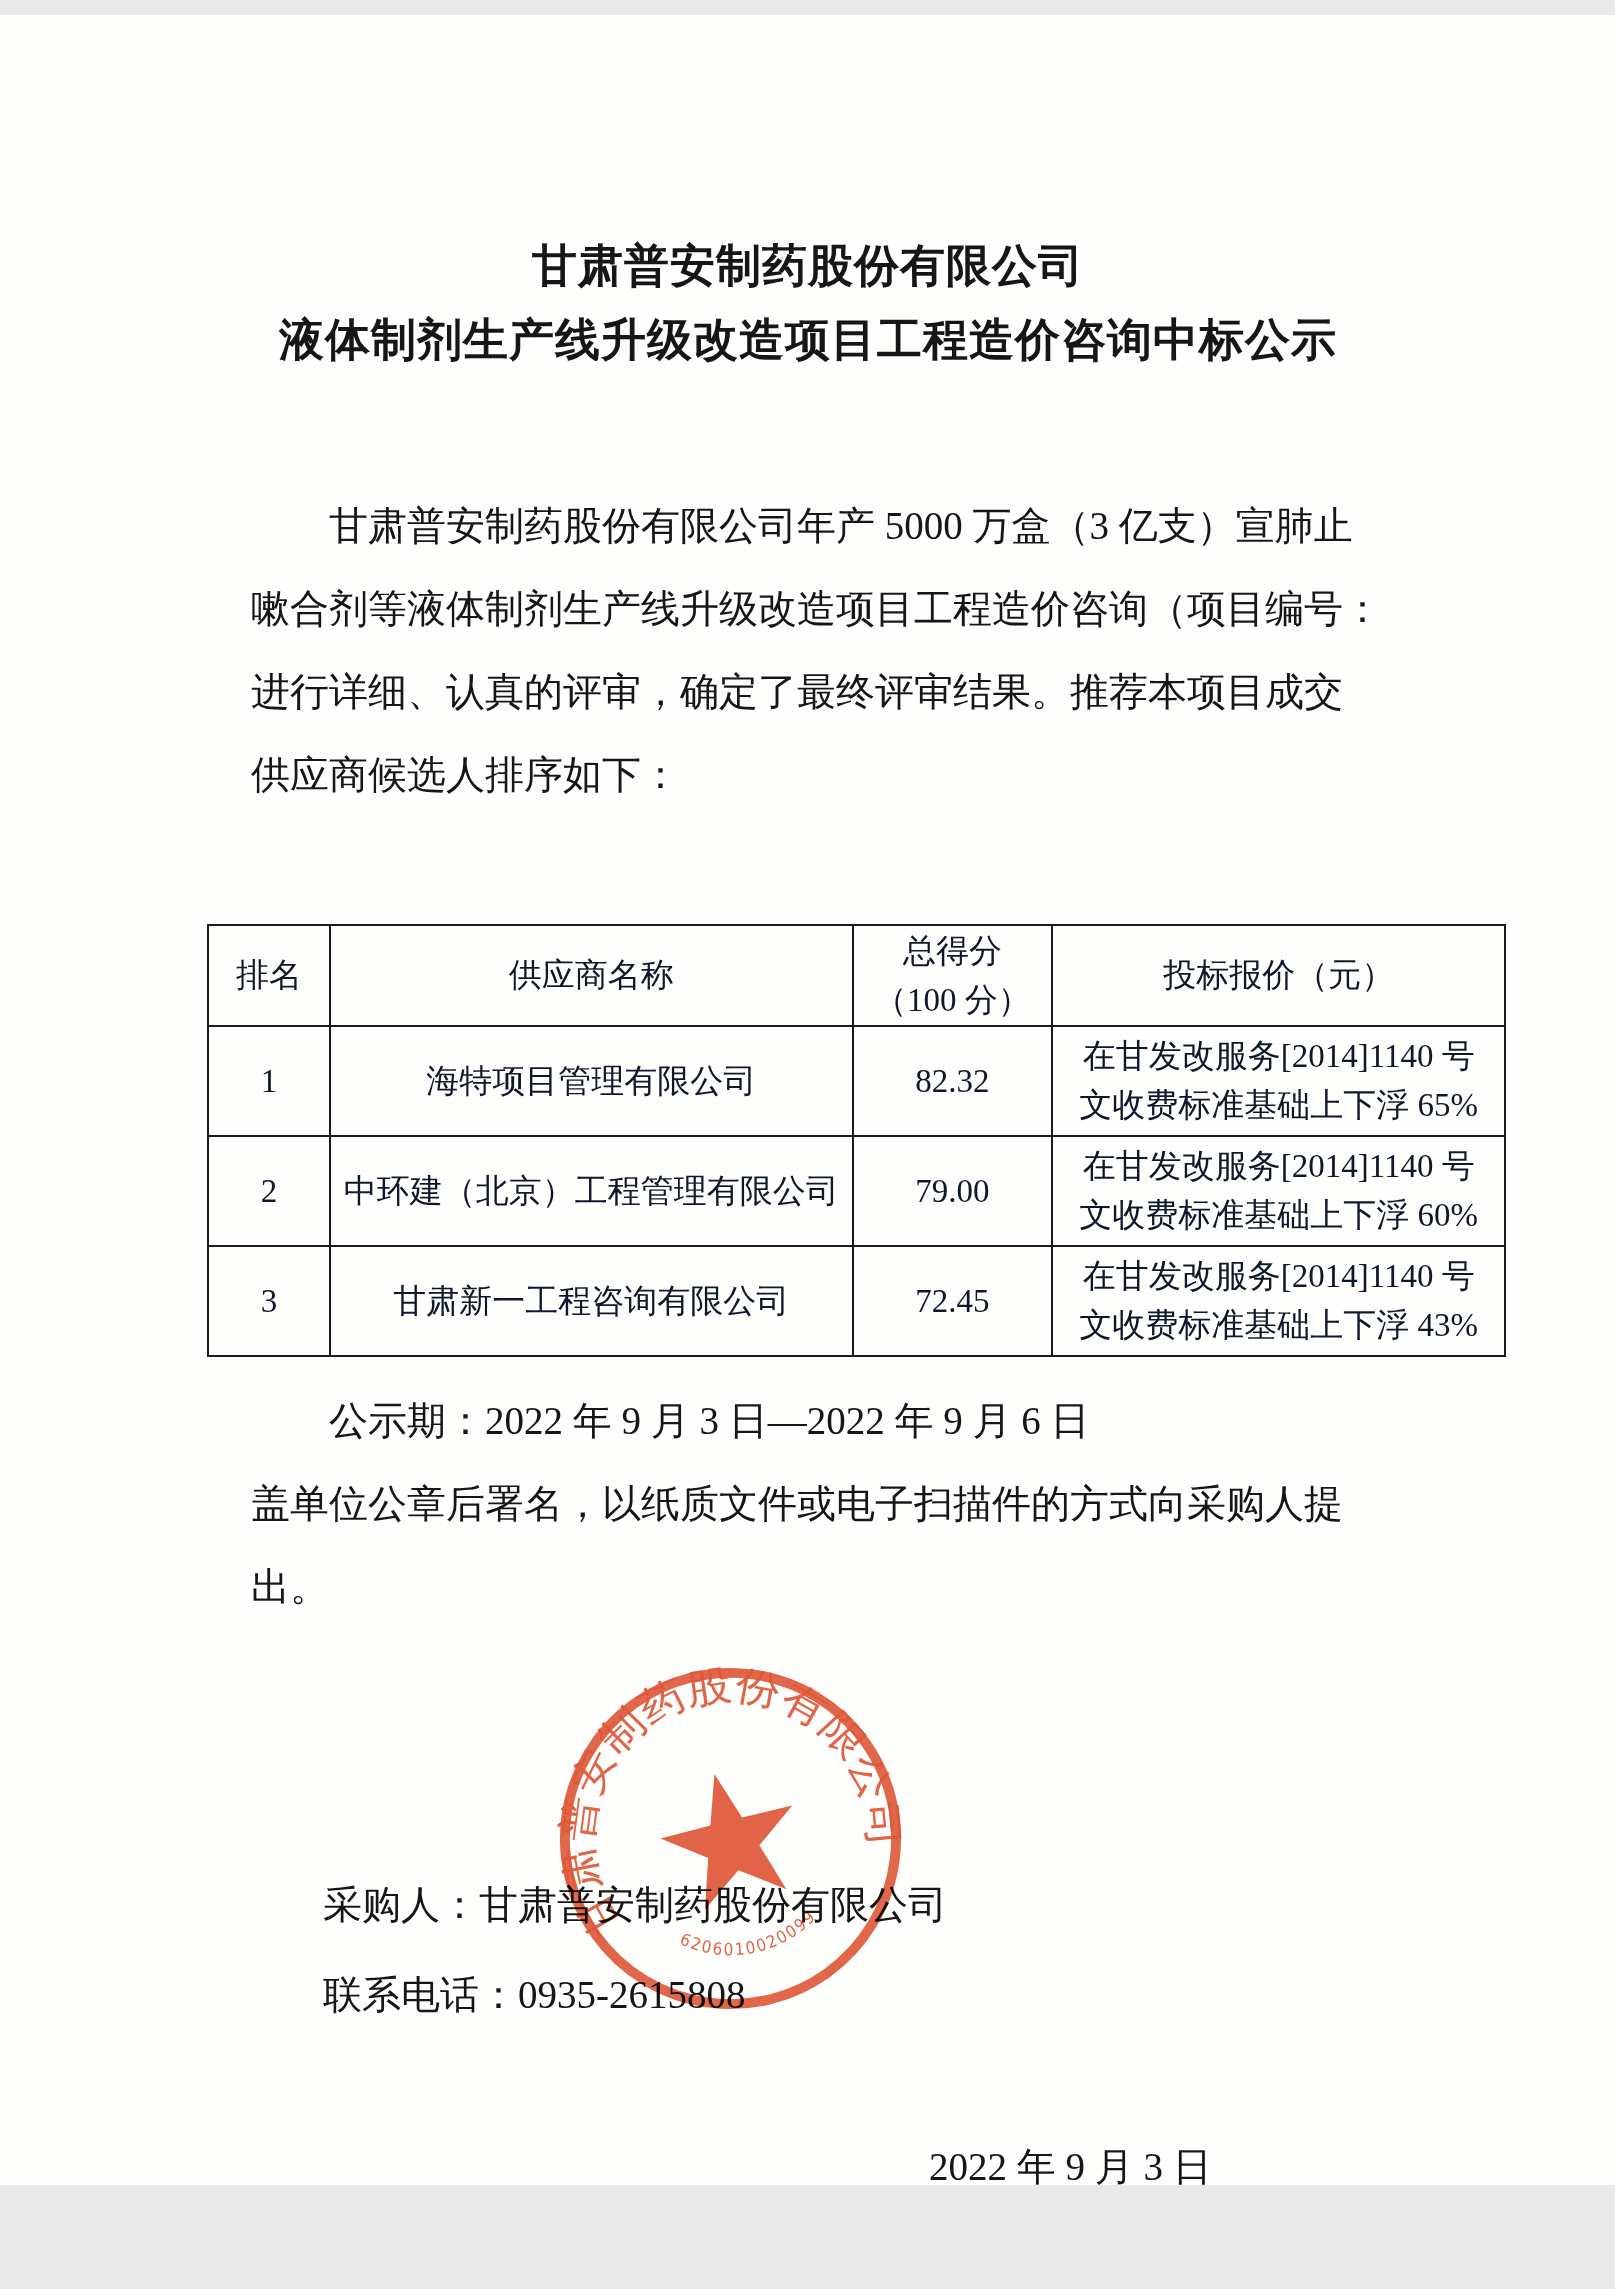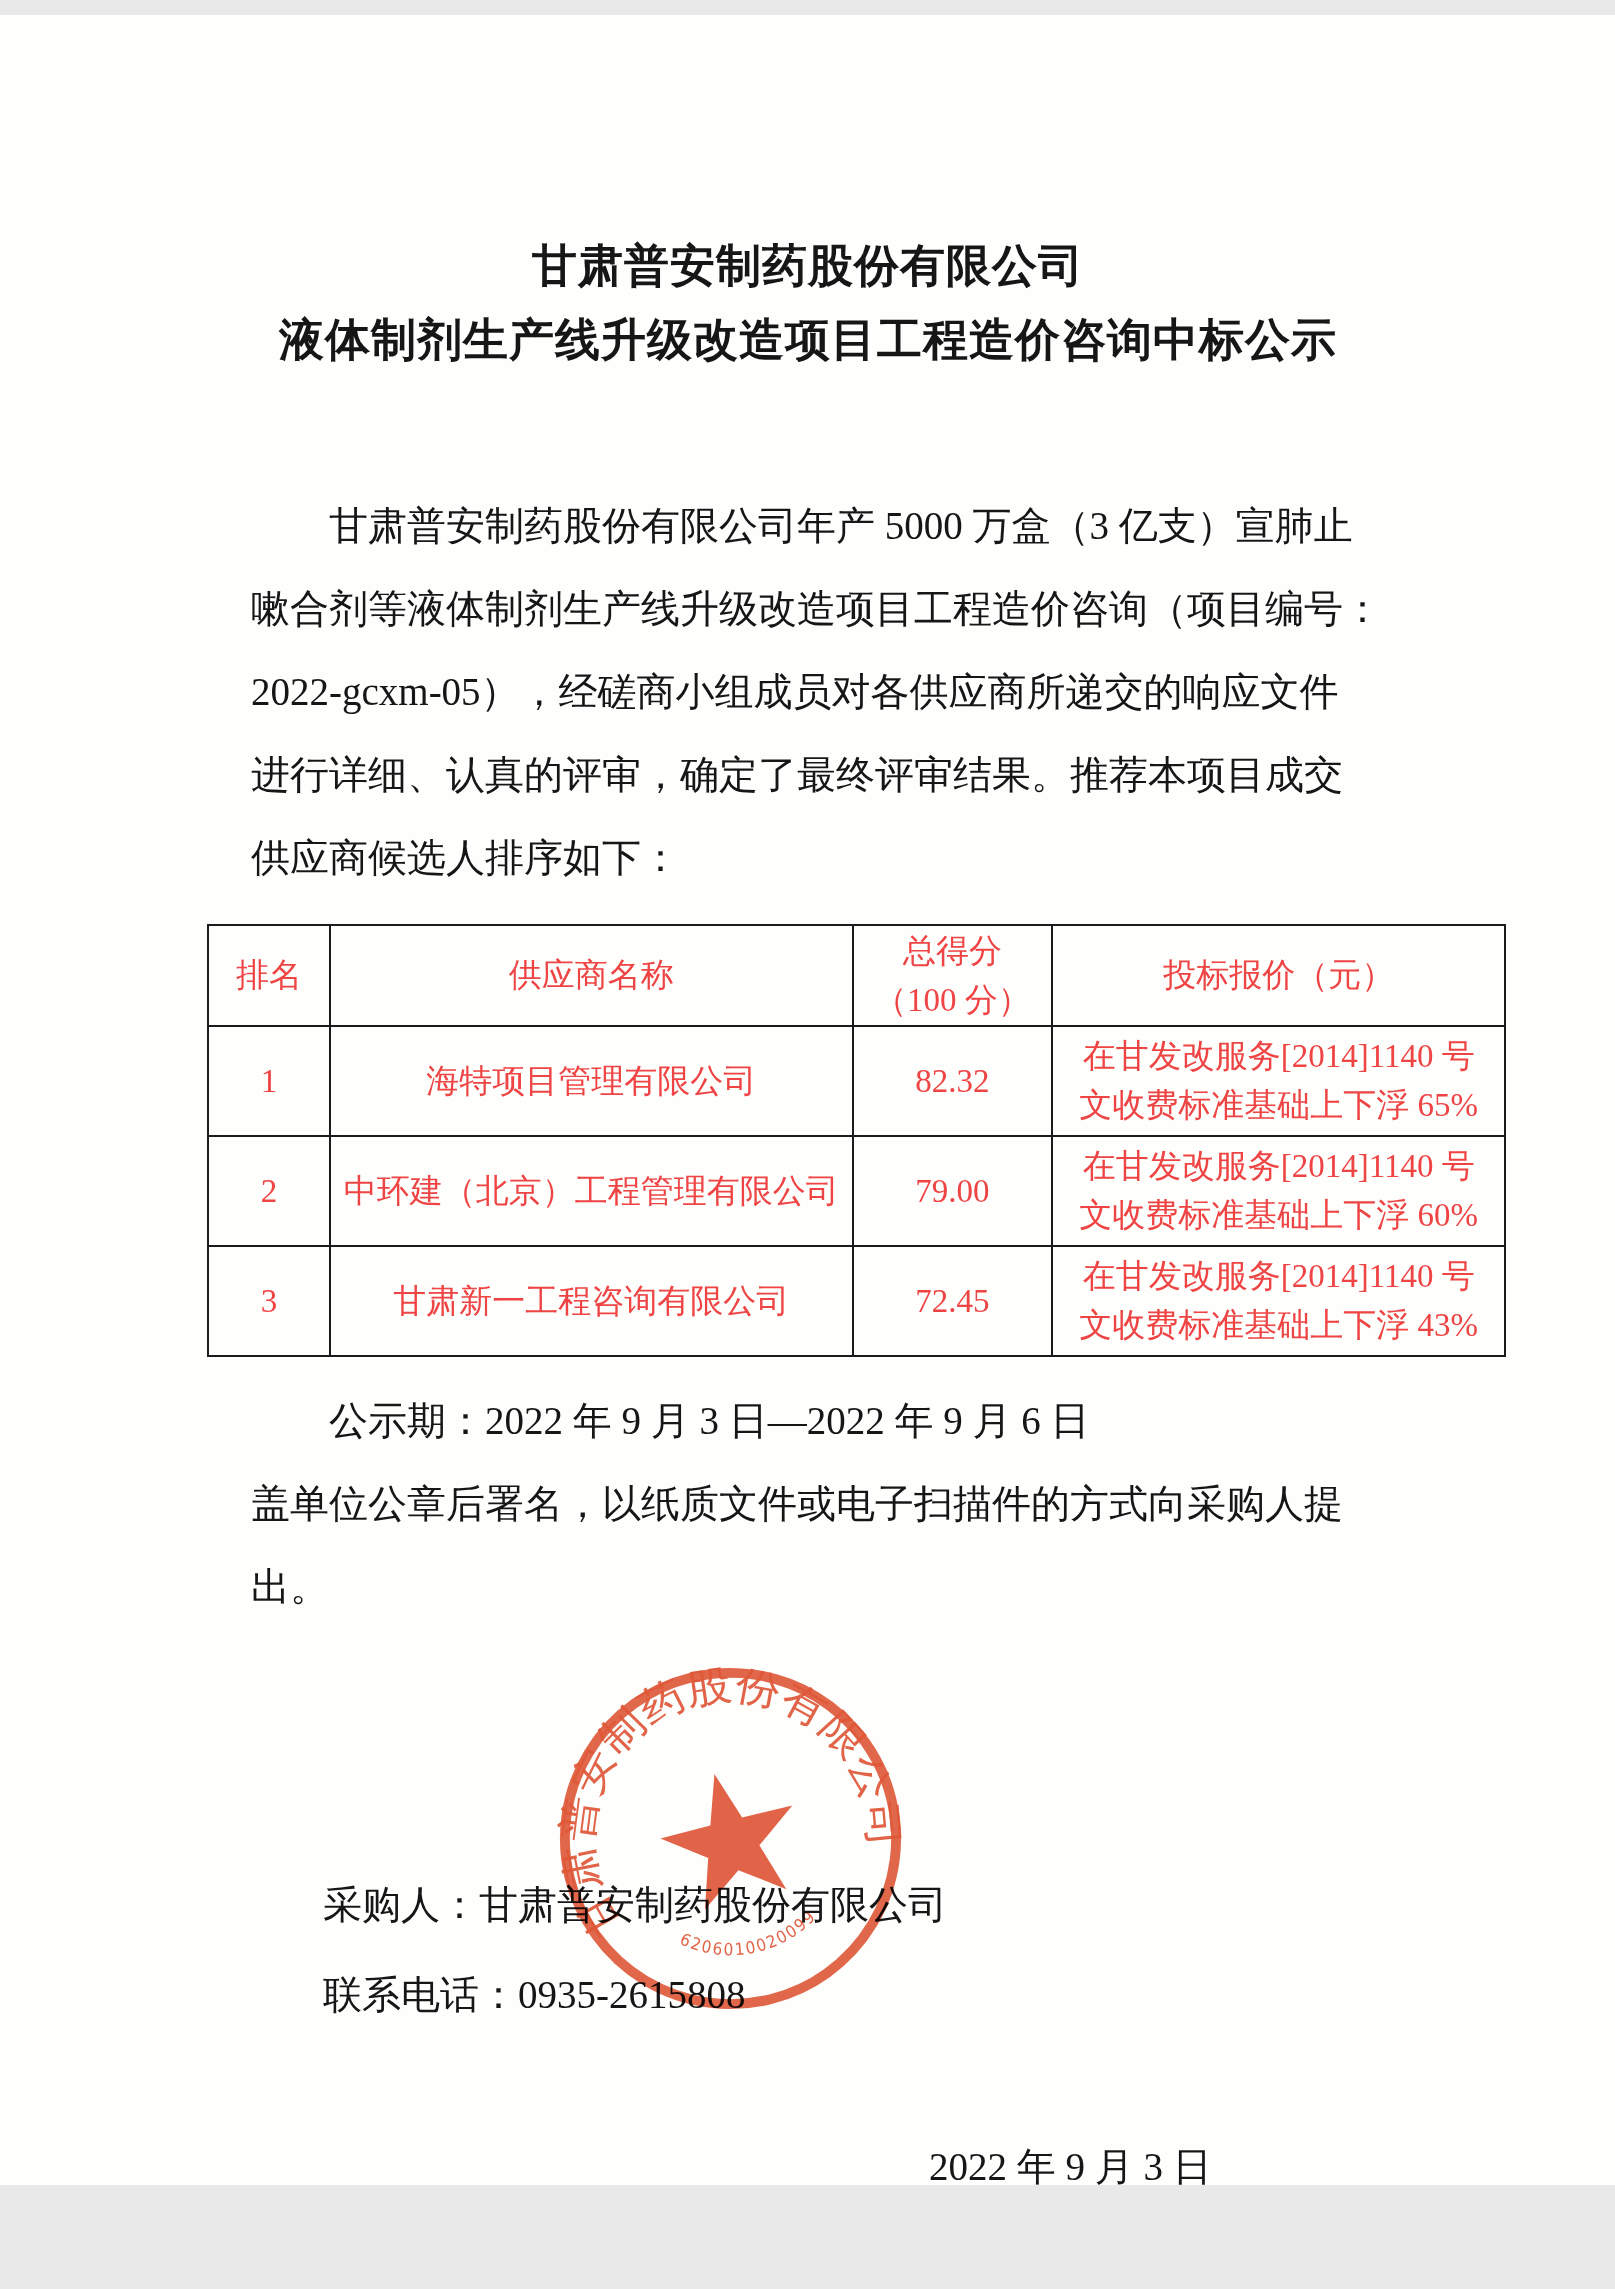--- a/index.html
+++ b/index.html
@@ -20,21 +20,21 @@
     letter-spacing:1px;
   }
   .intro {
     position:absolute; top:469px; left:251px; width:1166px;
     font-size:39px; line-height:83px; white-space:nowrap;
   }
   .indent { text-indent:78px; }
   table.results {
     position:absolute; top:909px; left:207px;
     width:1250px; border-collapse:collapse; table-layout:fixed;
-    font-size:33px; color:#ef4444;
+    font-size:33px; color:#0f172a;
   }
   table.results th, table.results td {
     border:2px solid #1b1b1b;
     font-weight:normal;
     text-align:center; vertical-align:middle;
     padding:0 5.9px;
   }
   table.results thead tr { height:101px; }
   table.results tbody tr { height:110px; }
   .col-rank { width:108px; }
@@ -67,21 +67,20 @@
 <div class="page">
 
   <div class="titles">
     <div>甘肃普安制药股份有限公司</div>
     <div>液体制剂生产线升级改造项目工程造价咨询中标公示</div>
   </div>
 
   <div class="intro">
     <div class="indent">甘肃普安制药股份有限公司年产 5000 万盒（3 亿支）宣肺止</div>
     <div>嗽合剂等液体制剂生产线升级改造项目工程造价咨询（项目编号：</div>
-    <div>2022-gcxm-05），经磋商小组成员对各供应商所递交的响应文件</div>
     <div>进行详细、认真的评审，确定了最终评审结果。推荐本项目成交</div>
     <div>供应商候选人排序如下：</div>
   </div>
 
   <table class="results">
     <thead>
       <tr>
         <th class="col-rank">排名</th>
         <th class="col-supplier">供应商名称</th>
         <th class="col-score pre">总得分

